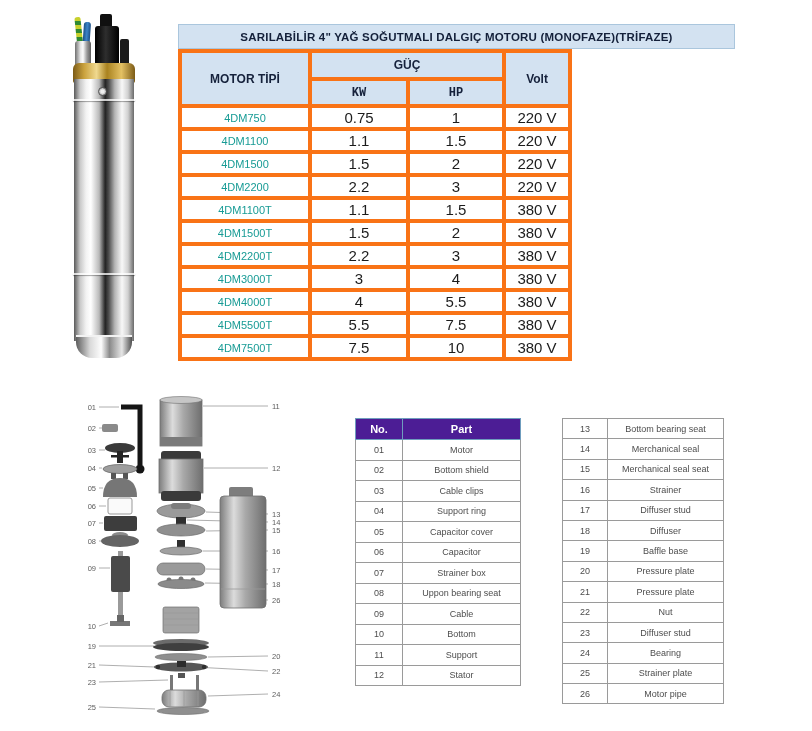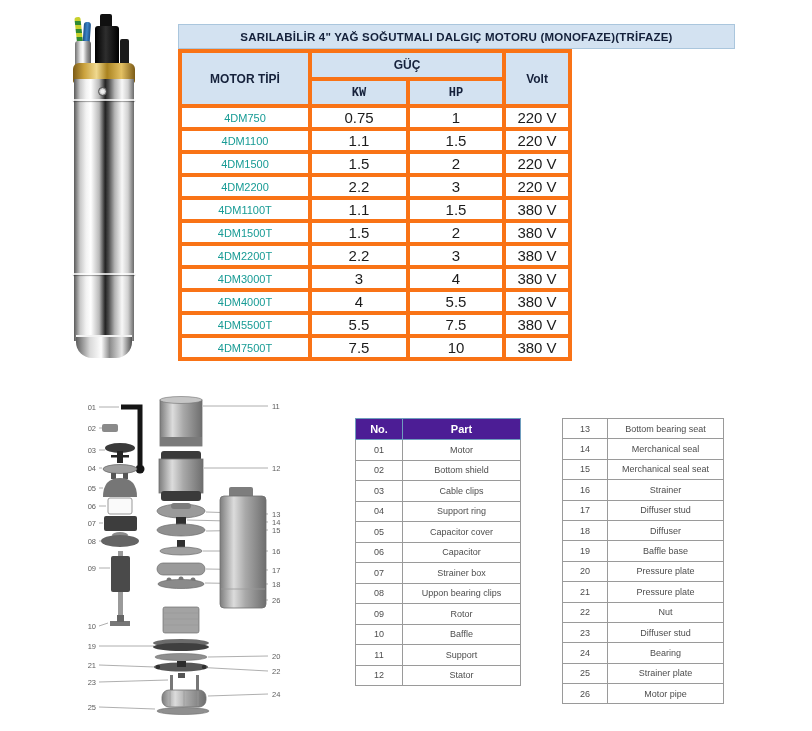--- a/index.html
+++ b/index.html
@@ -359,29 +359,29 @@
     <tr>
           <td>06</td>
           <td>Capacitor</td>
         </tr>
     <tr>
           <td>07</td>
           <td>Strainer box</td>
         </tr>
     <tr>
           <td>08</td>
-          <td>Uppon bearing clips</td>
+          <td>Uppon bearing seat</td>
         </tr>
     <tr>
           <td>09</td>
-          <td>Rotor</td>
+          <td>Cable</td>
         </tr>
     <tr>
           <td>10</td>
-          <td>Baffle</td>
+          <td>Bottom</td>
         </tr>
     <tr>
           <td>11</td>
           <td>Support</td>
         </tr>
     <tr>
           <td>12</td>
           <td>Stator</td>
         </tr>
   </tbody>

